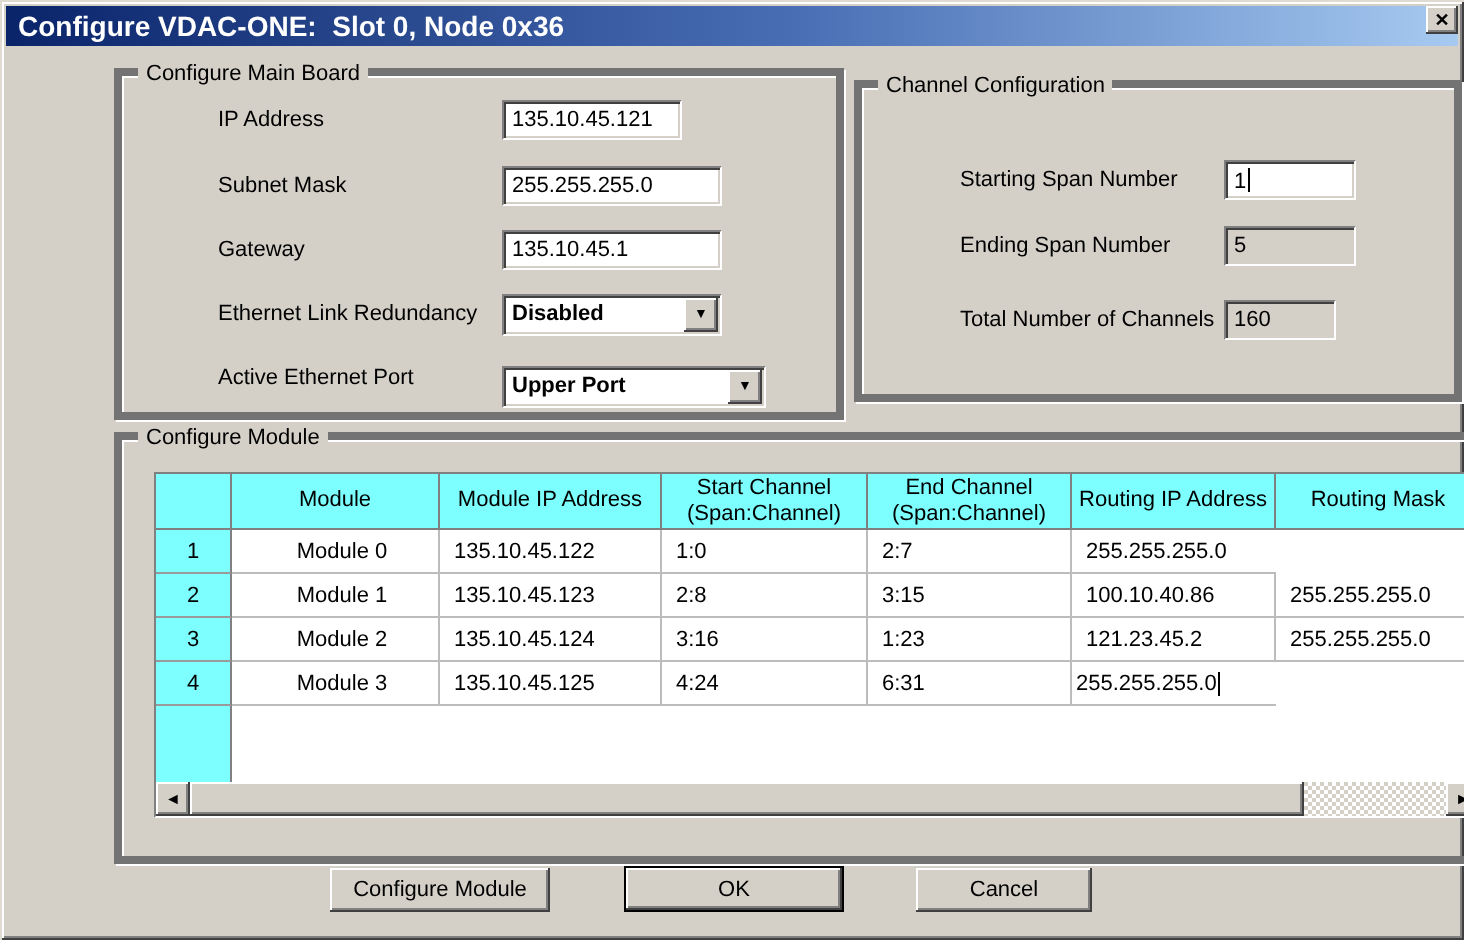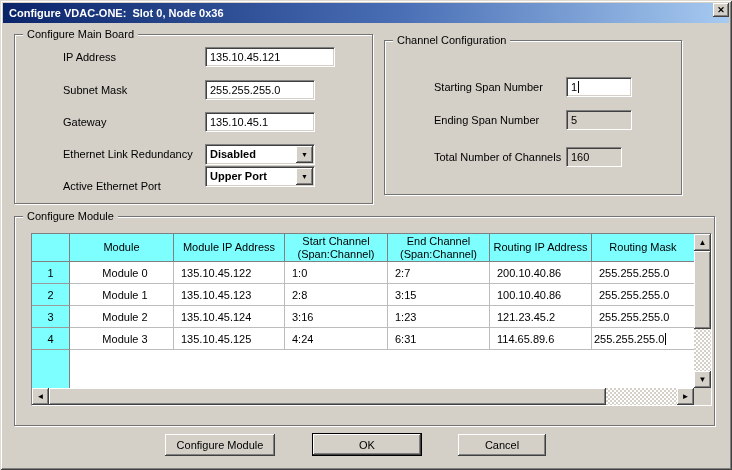--- a/index.html
+++ b/index.html
@@ -4,26 +4,26 @@
 <style>
   html,body{margin:0;padding:0;}
   body{width:732px;height:470px;position:relative;font-family:"Liberation Sans",sans-serif;font-size:11px;color:#000;background:#d4d0c8;overflow:hidden;}
   .window{position:absolute;inset:0;background:#d4d0c8;
     box-shadow:inset 1px 1px 0 #dfdbd2, inset -1px -1px 0 #404040,
                inset 2px 2px 0 #ffffff, inset -2px -2px 0 #808080;}
   
   .titlebar{position:absolute;left:3px;top:3px;right:3px;height:20px;
     background:linear-gradient(to right,#0a246a,#4a6fb5 55%,#a6caf0);
     display:flex;align-items:center;padding-left:6px;}
-  .titlebar .title{color:#fff;font-weight:bold;font-size:11px;white-space:pre;}
+  .titlebar .title{color:#fff;font-weight:bold;font-size:14px;white-space:pre;}
   .close-btn{position:absolute;top:3px;right:3px;width:16px;height:14px;background:#d4d0c8;
     display:flex;align-items:center;justify-content:center;font-size:9px;font-weight:bold;line-height:1;
     box-shadow:inset -1px -1px 0 #404040, inset 1px 1px 0 #ffffff, inset -2px -2px 0 #808080;cursor:default;}
   
-  .group{position:absolute;border:1px solid #737373;box-shadow:inset 1px 1px 0 #ffffff,1px 1px 0 #ffffff;}
+  .group{position:absolute;border:4px solid #737373;box-shadow:inset 1px 1px 0 #ffffff,1px 1px 0 #ffffff;margin-left:43px;}
   .legend{position:absolute;top:-7px;left:8px;background:#d4d0c8;padding:0 4px;height:13px;line-height:13px;white-space:nowrap;}
   #group-main{left:14px;top:34px;width:357px;height:168px;}
   #group-channel{left:384px;top:40px;width:296px;height:153px;}
   #group-module{left:14px;top:216px;width:699px;height:208px;}
   .flabel{position:absolute;white-space:nowrap;line-height:14px;}
   
   .sunken{border:1px solid;border-color:#808080 #ffffff #ffffff #808080;
     box-shadow:inset 1px 1px 0 #404040, inset -1px -1px 0 #d4d0c8;box-sizing:border-box;}
   .textfield{position:absolute;background:#ffffff;padding:3px 0 0 4px;overflow:hidden;white-space:nowrap;}
   .textfield.disabled{background:#d4d0c8;}
@@ -70,21 +70,21 @@
     <span class="title">Configure VDAC-ONE:  Slot 0, Node 0x36</span>
   </div>
   <div class="close-btn">
     <span>✕</span>
   </div>
 
   <div class="group" id="group-main">
     <span class="legend">Configure Main Board</span>
 
     <span class="flabel" style="left:48px;top:15px">IP Address</span>
-    <div class="textfield sunken" style="left:190px;top:12px;width:130px;height:20px">
+    <div class="textfield sunken" style="left:190px;top:12px;width:90px;height:20px">
       <span>135.10.45.121</span>
     </div>
 
     <span class="flabel" style="left:48px;top:48px">Subnet Mask</span>
     <div class="textfield sunken" style="left:190px;top:45px;width:110px;height:20px">
       <span>255.255.255.0</span>
     </div>
 
     <span class="flabel" style="left:48px;top:80px">Gateway</span>
     <div class="textfield sunken" style="left:190px;top:77px;width:110px;height:20px">
@@ -93,21 +93,21 @@
 
     <span class="flabel" style="left:48px;top:112px">Ethernet Link Redundancy</span>
     <div class="combo sunken" style="left:190px;top:109px;width:110px;height:21px">
       <span class="val">Disabled</span>
       <span class="drop">
           <span>▼</span>
         </span>
     </div>
 
     <span class="flabel" style="left:48px;top:144px">Active Ethernet Port</span>
-    <div class="combo sunken" style="left:190px;top:131px;width:110px;height:21px">
+    <div class="combo sunken" style="left:190px;top:145px;width:132px;height:21px">
       <span class="val">Upper Port</span>
       <span class="drop">
           <span>▼</span>
         </span>
     </div>
   </div>
 
   <div class="group" id="group-channel">
     <span class="legend">Channel Configuration</span>
 
@@ -158,21 +158,20 @@
               <span>Routing Mask</span>
             </div>
         </div>
 
         <div class="trow">
           <div class="rnum c0">1</div>
           <div class="cell c1">Module 0</div>
           <div class="cell c2">135.10.45.122</div>
           <div class="cell c3">1:0</div>
           <div class="cell c4">2:7</div>
-          <div class="cell c5">200.10.40.86</div>
           <div class="cell c6">255.255.255.0</div>
         </div>
 
         <div class="trow">
           <div class="rnum c0">2</div>
           <div class="cell c1">Module 1</div>
           <div class="cell c2">135.10.45.123</div>
           <div class="cell c3">2:8</div>
           <div class="cell c4">3:15</div>
           <div class="cell c5">100.10.40.86</div>
@@ -188,21 +187,20 @@
           <div class="cell c5">121.23.45.2</div>
           <div class="cell c6">255.255.255.0</div>
         </div>
 
         <div class="trow">
           <div class="rnum c0">4</div>
           <div class="cell c1">Module 3</div>
           <div class="cell c2">135.10.45.125</div>
           <div class="cell c3">4:24</div>
           <div class="cell c4">6:31</div>
-          <div class="cell c5">114.65.89.6</div>
           <div class="cell c6 editing">
               <span>255.255.255.0</span>
               <span class="caret"></span>
             </div>
         </div>
 
         <div class="stub"></div>
       </div>
 
       <div class="vscroll checker">

